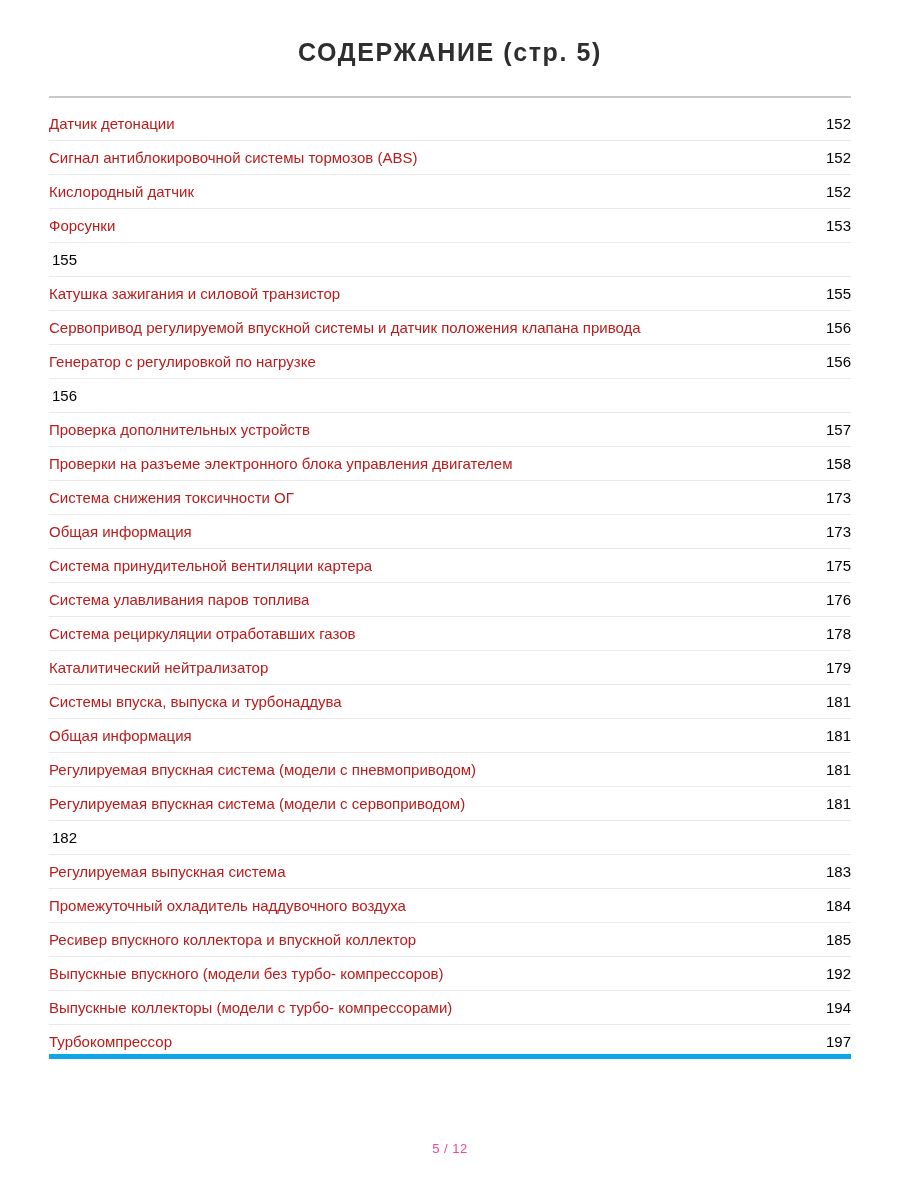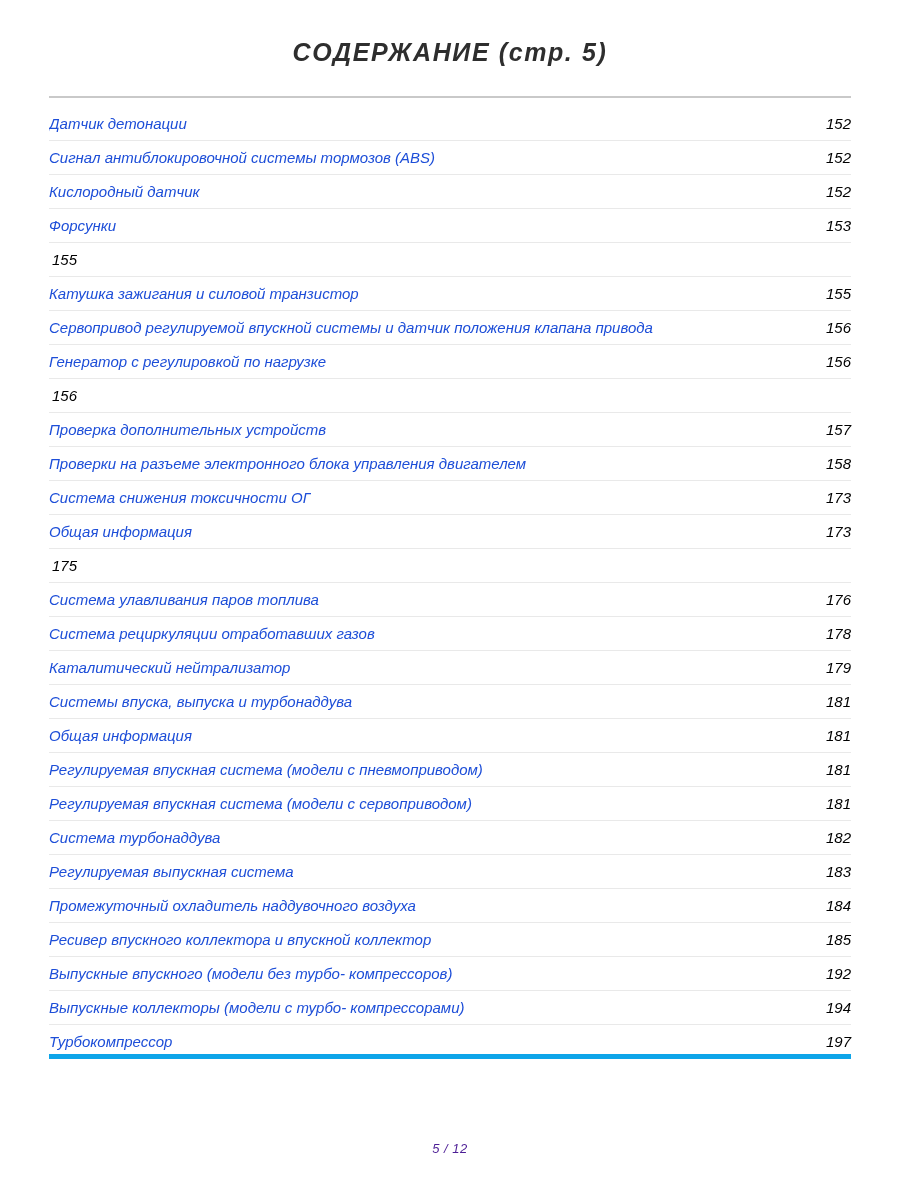--- a/index.html
+++ b/index.html
@@ -13,21 +13,20 @@
     font-family: "Liberation Sans", "DejaVu Sans", sans-serif;
     -webkit-font-smoothing: antialiased;
   }
   .page {
     position: relative;
     width: 900px;
     height: 1200px;
     box-sizing: border-box;
     display: flex;
     flex-direction: column;
-    font-style: italic;
   }
   .doc-title {
     margin: 0;
     padding-top: 36px;
     text-align: center;
     font-size: 25px;
     font-weight: bold;
     letter-spacing: 1.6px;
     color: #2e2e2e;
     line-height: 32px;
@@ -50,42 +49,42 @@
     height: 34px;
     box-sizing: border-box;
     border-bottom: 1px solid #e9e9e9;
     gap: 16px;
   }
   .toc-row:last-child {
     border-bottom: 5px solid #0ea5e9;
   }
   .toc-label {
     font-size: 15px;
-    color: #1d4ed8;
+    color: #b91c1c;
     line-height: 33px;
     white-space: nowrap;
     overflow: hidden;
     text-overflow: ellipsis;
   }
   .toc-page {
     font-size: 15px;
     color: #000000;
     line-height: 33px;
     flex: 0 0 auto;
     min-width: 28px;
     text-align: right;
   }
   .footer {
     position: absolute;
     left: 0;
     right: 0;
     bottom: 44px;
     text-align: center;
     font-size: 13px;
-    color: #4c1d95;
+    color: #ec4899;
     letter-spacing: 0.5px;
   }
 </style>
 </head>
 <body>
 
 <div class="page">
 
   <h1 class="doc-title">СОДЕРЖАНИЕ (стр. 5)</h1>
 
@@ -136,20 +135,21 @@
       </li>
       <li class="toc-row">
         <span class="toc-label">Система снижения токсичности ОГ</span>
         <span class="toc-page">173</span>
       </li>
       <li class="toc-row">
         <span class="toc-label">Общая информация</span>
         <span class="toc-page">173</span>
       </li>
       <li class="toc-row">
+        <span class="toc-label">Система принудительной вентиляции картера</span>
         <span class="toc-page">175</span>
       </li>
       <li class="toc-row">
         <span class="toc-label">Система улавливания паров топлива</span>
         <span class="toc-page">176</span>
       </li>
       <li class="toc-row">
         <span class="toc-label">Система рециркуляции отработавших газов</span>
         <span class="toc-page">178</span>
       </li>
@@ -167,21 +167,20 @@
       </li>
       <li class="toc-row">
         <span class="toc-label">Регулируемая впускная система (модели с пневмоприводом)</span>
         <span class="toc-page">181</span>
       </li>
       <li class="toc-row">
         <span class="toc-label">Регулируемая впускная система (модели с сервоприводом)</span>
         <span class="toc-page">181</span>
       </li>
       <li class="toc-row">
-        <span class="toc-label">Система турбонаддува</span>
         <span class="toc-page">182</span>
       </li>
       <li class="toc-row">
         <span class="toc-label">Регулируемая выпускная система</span>
         <span class="toc-page">183</span>
       </li>
       <li class="toc-row">
         <span class="toc-label">Промежуточный охладитель наддувочного воздуха</span>
         <span class="toc-page">184</span>
       </li>

